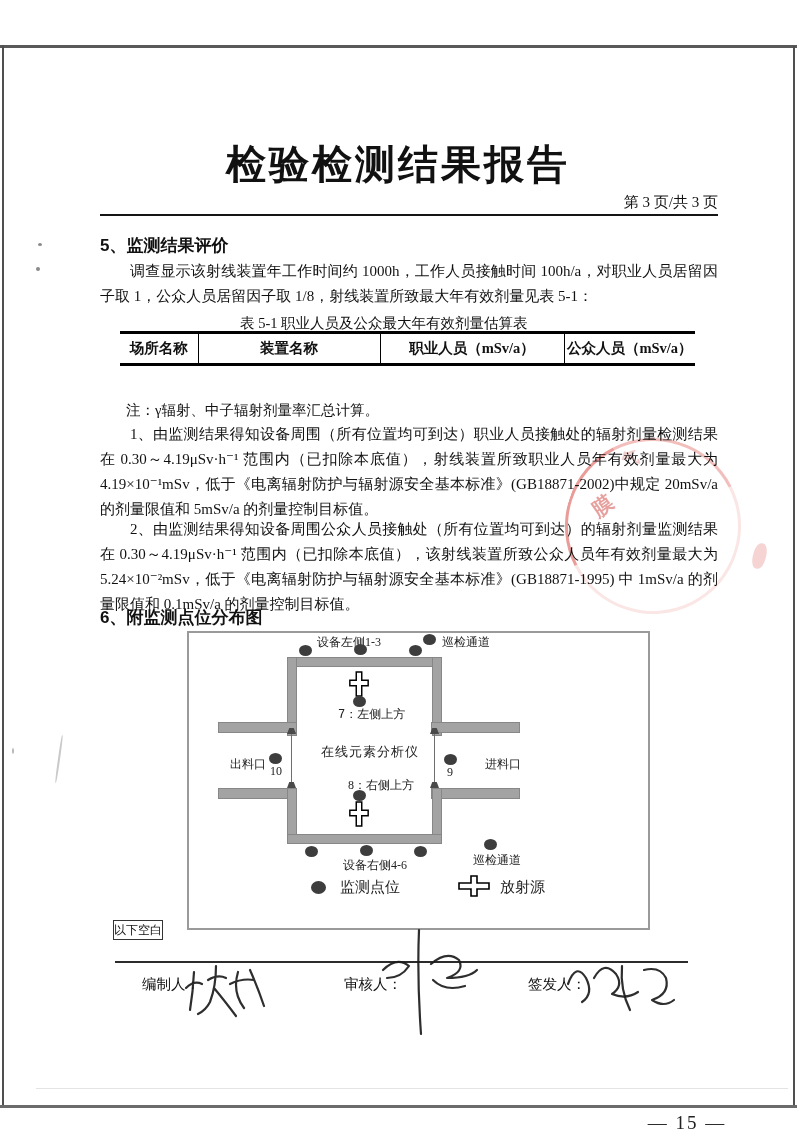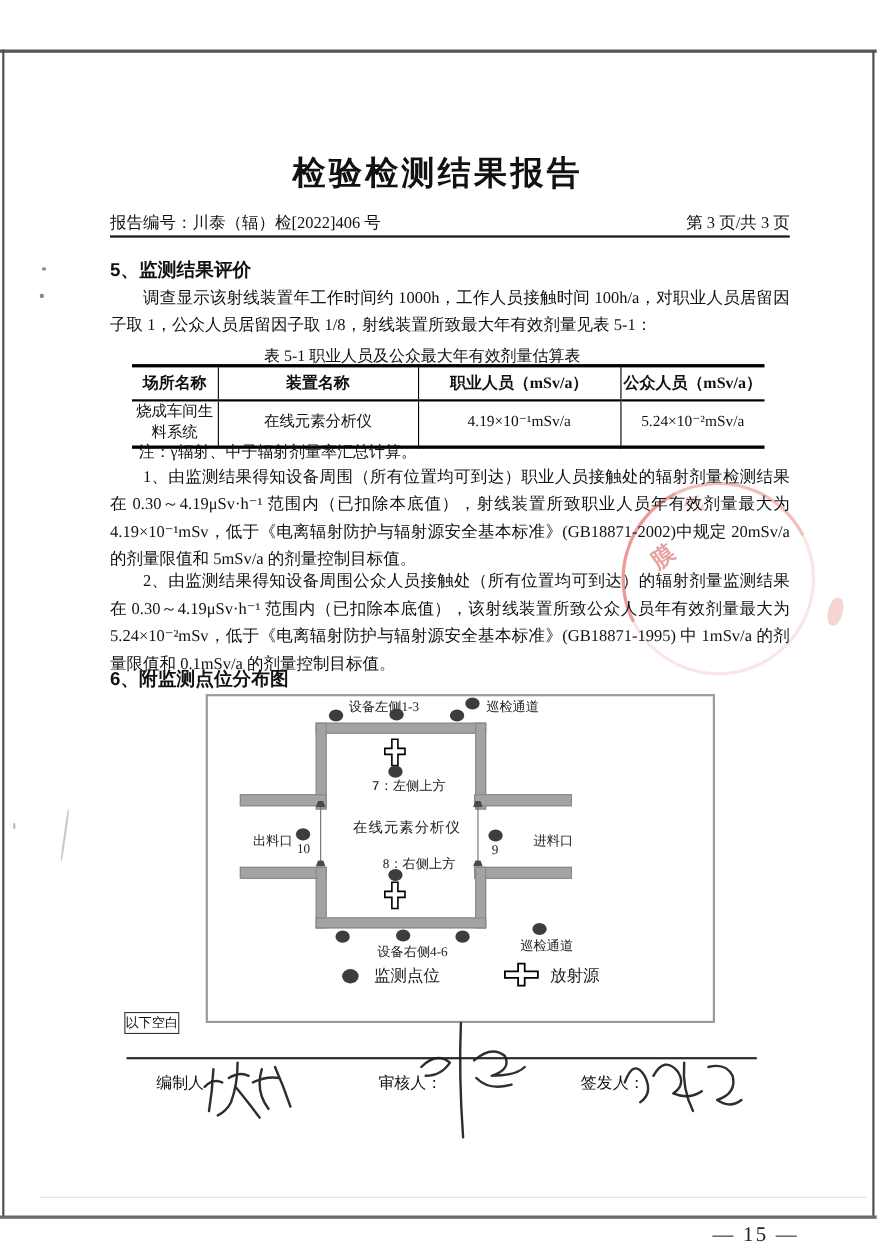--- a/index.html
+++ b/index.html
@@ -8,21 +8,21 @@
     font-family:"Liberation Serif","DejaVu Serif",serif;color:#111;
   }
   .abs{position:absolute;}
   
   .b-top{left:0;top:45px;width:797px;height:3px;background:#595959;}
   .b-left{left:2px;top:45px;width:2px;height:1062px;background:#4f4f4f;}
   .b-right{left:793px;top:46px;width:2px;height:1061px;background:#4f4f4f;}
   .b-bottom{left:0;top:1105px;width:797px;height:3px;background:#6b6b6b;}
   .faint-line{left:36px;top:1088px;width:752px;height:1px;background:#e3e3e1;}
   
-  .title{left:0;top:137px;width:796px;text-align:center;font-size:30px;font-weight:bold;letter-spacing:3px;}
+  .title{left:0;top:137px;width:796px;text-align:center;font-size:40px;font-weight:bold;letter-spacing:3px;}
   .report-row{left:100px;top:193px;width:618px;font-size:15px;}
   .report-row .left{float:left;}
   .report-row .right{float:right;}
   .report-underline{left:100px;top:214px;width:618px;height:2px;background:#151515;}
   
   .h-sec{left:100px;width:618px;font-size:17px;font-weight:bold;font-family:"Liberation Sans","DejaVu Sans",sans-serif;}
   .para{left:100px;width:618px;font-size:15px;line-height:25px;text-align:justify;text-indent:2em;margin:0;}
   .caption{left:240px;font-size:14.5px;}
   .note{left:100px;width:618px;font-size:14.5px;text-indent:1.8em;}
   
@@ -69,21 +69,20 @@
 <div class="spk" style="left:12px;top:748px;width:2px;height:6px;background:#b5b5b5;"></div>
 <div class="spk" style="left:58px;top:735px;width:2px;height:48px;background:#c9c9c9;border-radius:40%;transform:rotate(8deg);"></div>
 
 <div class="abs stamp-circle"></div>
 <div class="abs stamp-frag" style="left:592px;top:492px;transform:rotate(-35deg);">膜</div>
 <div class="abs stamp-frag" style="left:622px;top:447px;transform:rotate(-18deg);opacity:.55;font-size:17px;">气</div>
 <div class="abs stamp-blob"></div>
 
 <div class="abs title">检验检测结果报告</div>
 <div class="abs report-row">
-  <span class="left">报告编号：川泰（辐）检[2022]406 号</span>
   <span class="right">第 3 页/共 3 页</span>
 </div>
 <div class="abs report-underline"></div>
 
 <div class="abs h-sec" style="top:234px;">5、监测结果评价</div>
 <p class="abs para" style="top:259px;">调查显示该射线装置年工作时间约 1000h，工作人员接触时间 100h/a，对职业人员居留因子取 1，公众人员居留因子取 1/8，射线装置所致最大年有效剂量见表 5-1：</p>
 <div class="abs caption" style="top:314px;">表 5-1 职业人员及公众最大年有效剂量估算表</div>
 
 <div class="abs" style="left:120px;top:331px;">
   <table class="dose">
@@ -93,26 +92,20 @@
         <col style="width:184px">
         <col style="width:131px">
       </colgroup>
     <tbody>
         <tr>
       <th class="vline">场所名称</th>
       <th class="vline">装置名称</th>
       <th class="vline">职业人员（mSv/a）</th>
       <th>公众人员（mSv/a）</th>
     </tr>
-    <tr>
-      <td class="vline">烧成车间生料系统</td>
-      <td class="vline">在线元素分析仪</td>
-      <td class="vline">4.19×10⁻¹mSv/a</td>
-      <td>5.24×10⁻²mSv/a</td>
-    </tr>
   </tbody>
     </table>
 </div>
 
 <div class="abs note" style="top:401px;">注：γ辐射、中子辐射剂量率汇总计算。</div>
 <p class="abs para" style="top:422px;">1、由监测结果得知设备周围（所有位置均可到达）职业人员接触处的辐射剂量检测结果在 0.30～4.19μSv·h⁻¹ 范围内（已扣除本底值），射线装置所致职业人员年有效剂量最大为 4.19×10⁻¹mSv，低于《电离辐射防护与辐射源安全基本标准》(GB18871-2002)中规定 20mSv/a 的剂量限值和 5mSv/a 的剂量控制目标值。</p>
 <p class="abs para" style="top:517px;">2、由监测结果得知设备周围公众人员接触处（所有位置均可到达）的辐射剂量监测结果在 0.30～4.19μSv·h⁻¹ 范围内（已扣除本底值），该射线装置所致公众人员年有效剂量最大为 5.24×10⁻²mSv，低于《电离辐射防护与辐射源安全基本标准》(GB18871-1995) 中 1mSv/a 的剂量限值和 0.1mSv/a 的剂量控制目标值。</p>
 
 <div class="abs h-sec" style="top:606px;">6、附监测点位分布图</div>
 

